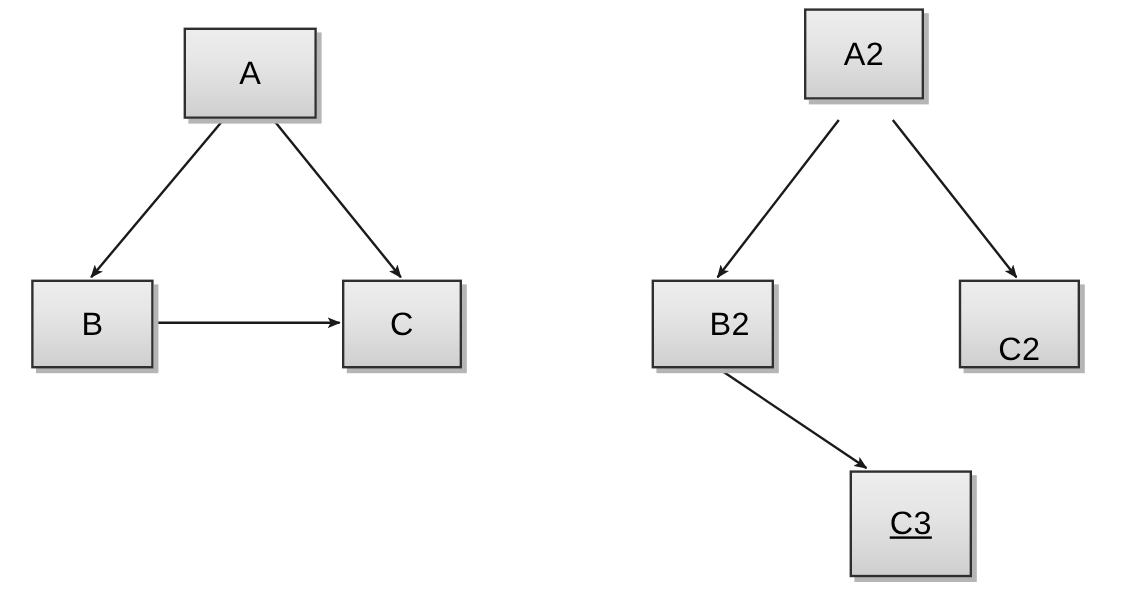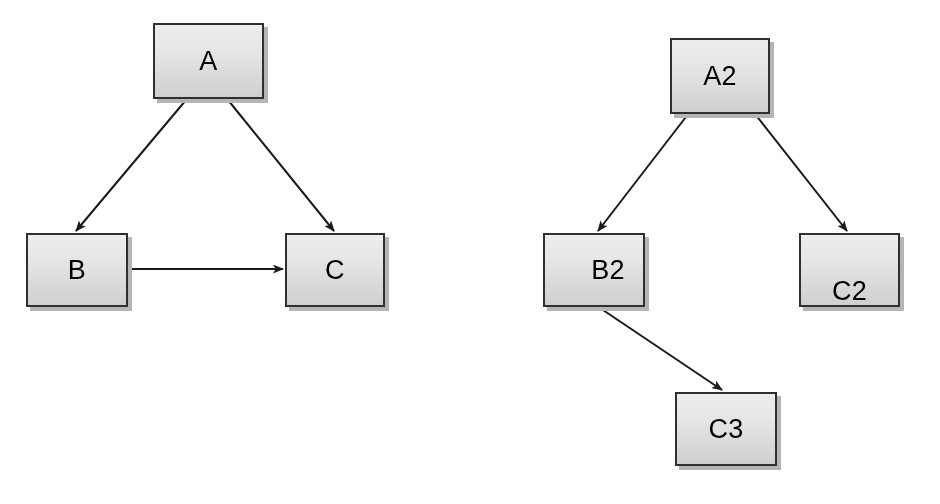--- a/index.html
+++ b/index.html
@@ -68,26 +68,26 @@
 
   <div class="node" style="left: 153px; top: 23px; width: 111px; height: 76px;">
     <span class="node-label">A</span>
   </div>
   <div class="node" style="left: 26px; top: 233px; width: 102px; height: 74px;">
     <span class="node-label">B</span>
   </div>
   <div class="node" style="left: 285px; top: 233px; width: 100px; height: 74px;">
     <span class="node-label">C</span>
   </div>
-  <div class="node" style="left: 670px; top: 38px; width: 100px; height: 76px;">
+  <div class="node" style="left: 670px; top: 7px; width: 100px; height: 76px;">
     <span class="node-label">A2</span>
   </div>
   <div class="node" style="left: 543px; top: 233px; width: 102px; height: 74px; padding-left: 28px;">
     <span class="node-label">B2</span>
   </div>
   <div class="node" style="left: 799px; top: 233px; width: 101px; height: 74px; align-items: flex-end;">
     <span class="node-label">C2</span>
   </div>
-  <div class="node" style="left: 675px; top: 392px; width: 102px; height: 74px;">
+  <div class="node" style="left: 708px; top: 392px; width: 102px; height: 89px; text-decoration: underline;">
     <span class="node-label">C3</span>
   </div>
 
 </div>
 
 </body></html>

